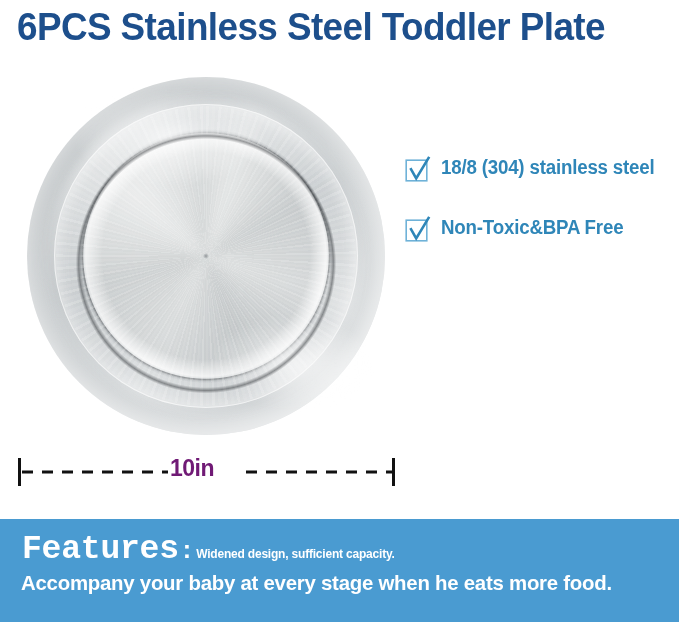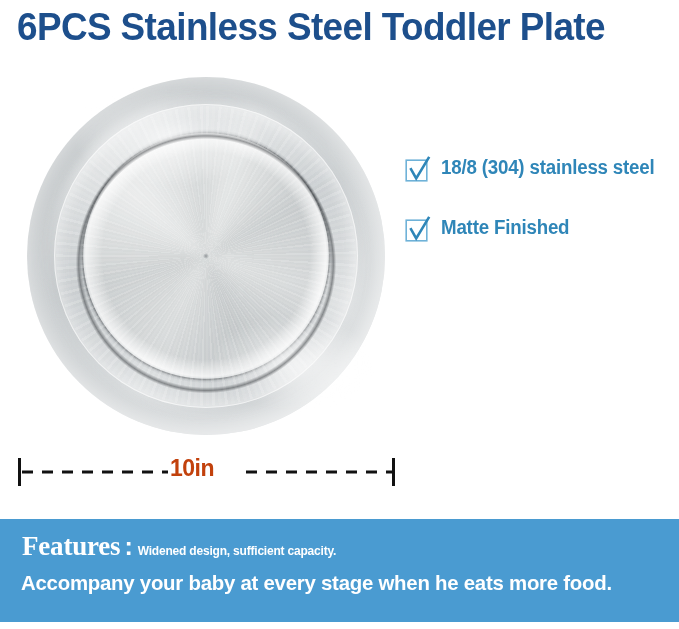--- a/index.html
+++ b/index.html
@@ -159,35 +159,35 @@
   }
 
   
   .dim{
     position:absolute;left:18px;top:456px;width:377px;height:32px;
   }
   .dim svg{display:block;}
   .dim-label{
     position:absolute;left:170px;top:455px;
     font-family:"Liberation Sans", sans-serif;
-    font-size:23px;font-weight:bold;color:#c2410c;
+    font-size:23px;font-weight:bold;color:#701a75;
     letter-spacing:-0.5px;
   }
 
   
   .banner{
     position:absolute;left:0;top:519px;width:679px;height:103px;
     background:#4a9bd1;
   }
   .banner-line1{
     position:absolute;left:22px;top:12px;white-space:nowrap;
   }
   .banner-strong{
-    font-family:Liberation Serif, serif;
-    font-size:27px;font-weight:bold;color:#ffffff;
+    font-family:Liberation Mono, monospace;
+    font-size:33px;font-weight:bold;color:#ffffff;
     letter-spacing:-0.2px;
   }
   .banner-colon{
     font-family:"Liberation Sans", sans-serif;
     font-size:25px;font-weight:bold;color:#ffffff;
     padding:0 5px 0 4px;
   }
   .banner-normal{
     font-family:"Liberation Sans", sans-serif;
     font-size:12px;font-weight:bold;color:#ffffff;
@@ -229,31 +229,31 @@
     <div class="feature-row">
       <span class="chk">
         <svg width="26" height="26" viewBox="0 0 26 26">
           <rect x="1.2" y="4.2" width="20.6" height="20.6" fill="none" stroke="#6fb2d8" stroke-width="1.6"></rect>
           <path d="M5.4 12.2 L11.2 22.4 L24.2 0.8" fill="none" stroke="#2f86b8" stroke-width="2.6" stroke-linecap="butt" stroke-linejoin="miter"></path>
         </svg>
       </span>
       <span class="feature-label">18/8 (304) stainless steel</span>
     </div>
 
-
-
     <div class="feature-row">
       <span class="chk">
         <svg width="26" height="26" viewBox="0 0 26 26">
           <rect x="1.2" y="4.2" width="20.6" height="20.6" fill="none" stroke="#6fb2d8" stroke-width="1.6"></rect>
           <path d="M5.4 12.2 L11.2 22.4 L24.2 0.8" fill="none" stroke="#2f86b8" stroke-width="2.6" stroke-linecap="butt" stroke-linejoin="miter"></path>
         </svg>
       </span>
-      <span class="feature-label">Matte Finished</span>
-    </div>
+      <span class="feature-label">Non-Toxic&amp;BPA Free</span>
+    </div>
+
+
 
   </div>
 
   <div class="dim">
     <svg width="377" height="32" viewBox="0 0 377 32">
       <line x1="1.5" y1="2" x2="1.5" y2="30" stroke="#111" stroke-width="3"></line>
       <line x1="375.5" y1="2" x2="375.5" y2="30" stroke="#111" stroke-width="3"></line>
       <line x1="4" y1="16" x2="150" y2="16" stroke="#111" stroke-width="3" stroke-dasharray="11 9"></line>
       <line x1="228" y1="16" x2="374" y2="16" stroke="#111" stroke-width="3" stroke-dasharray="11 9"></line>
     </svg>

